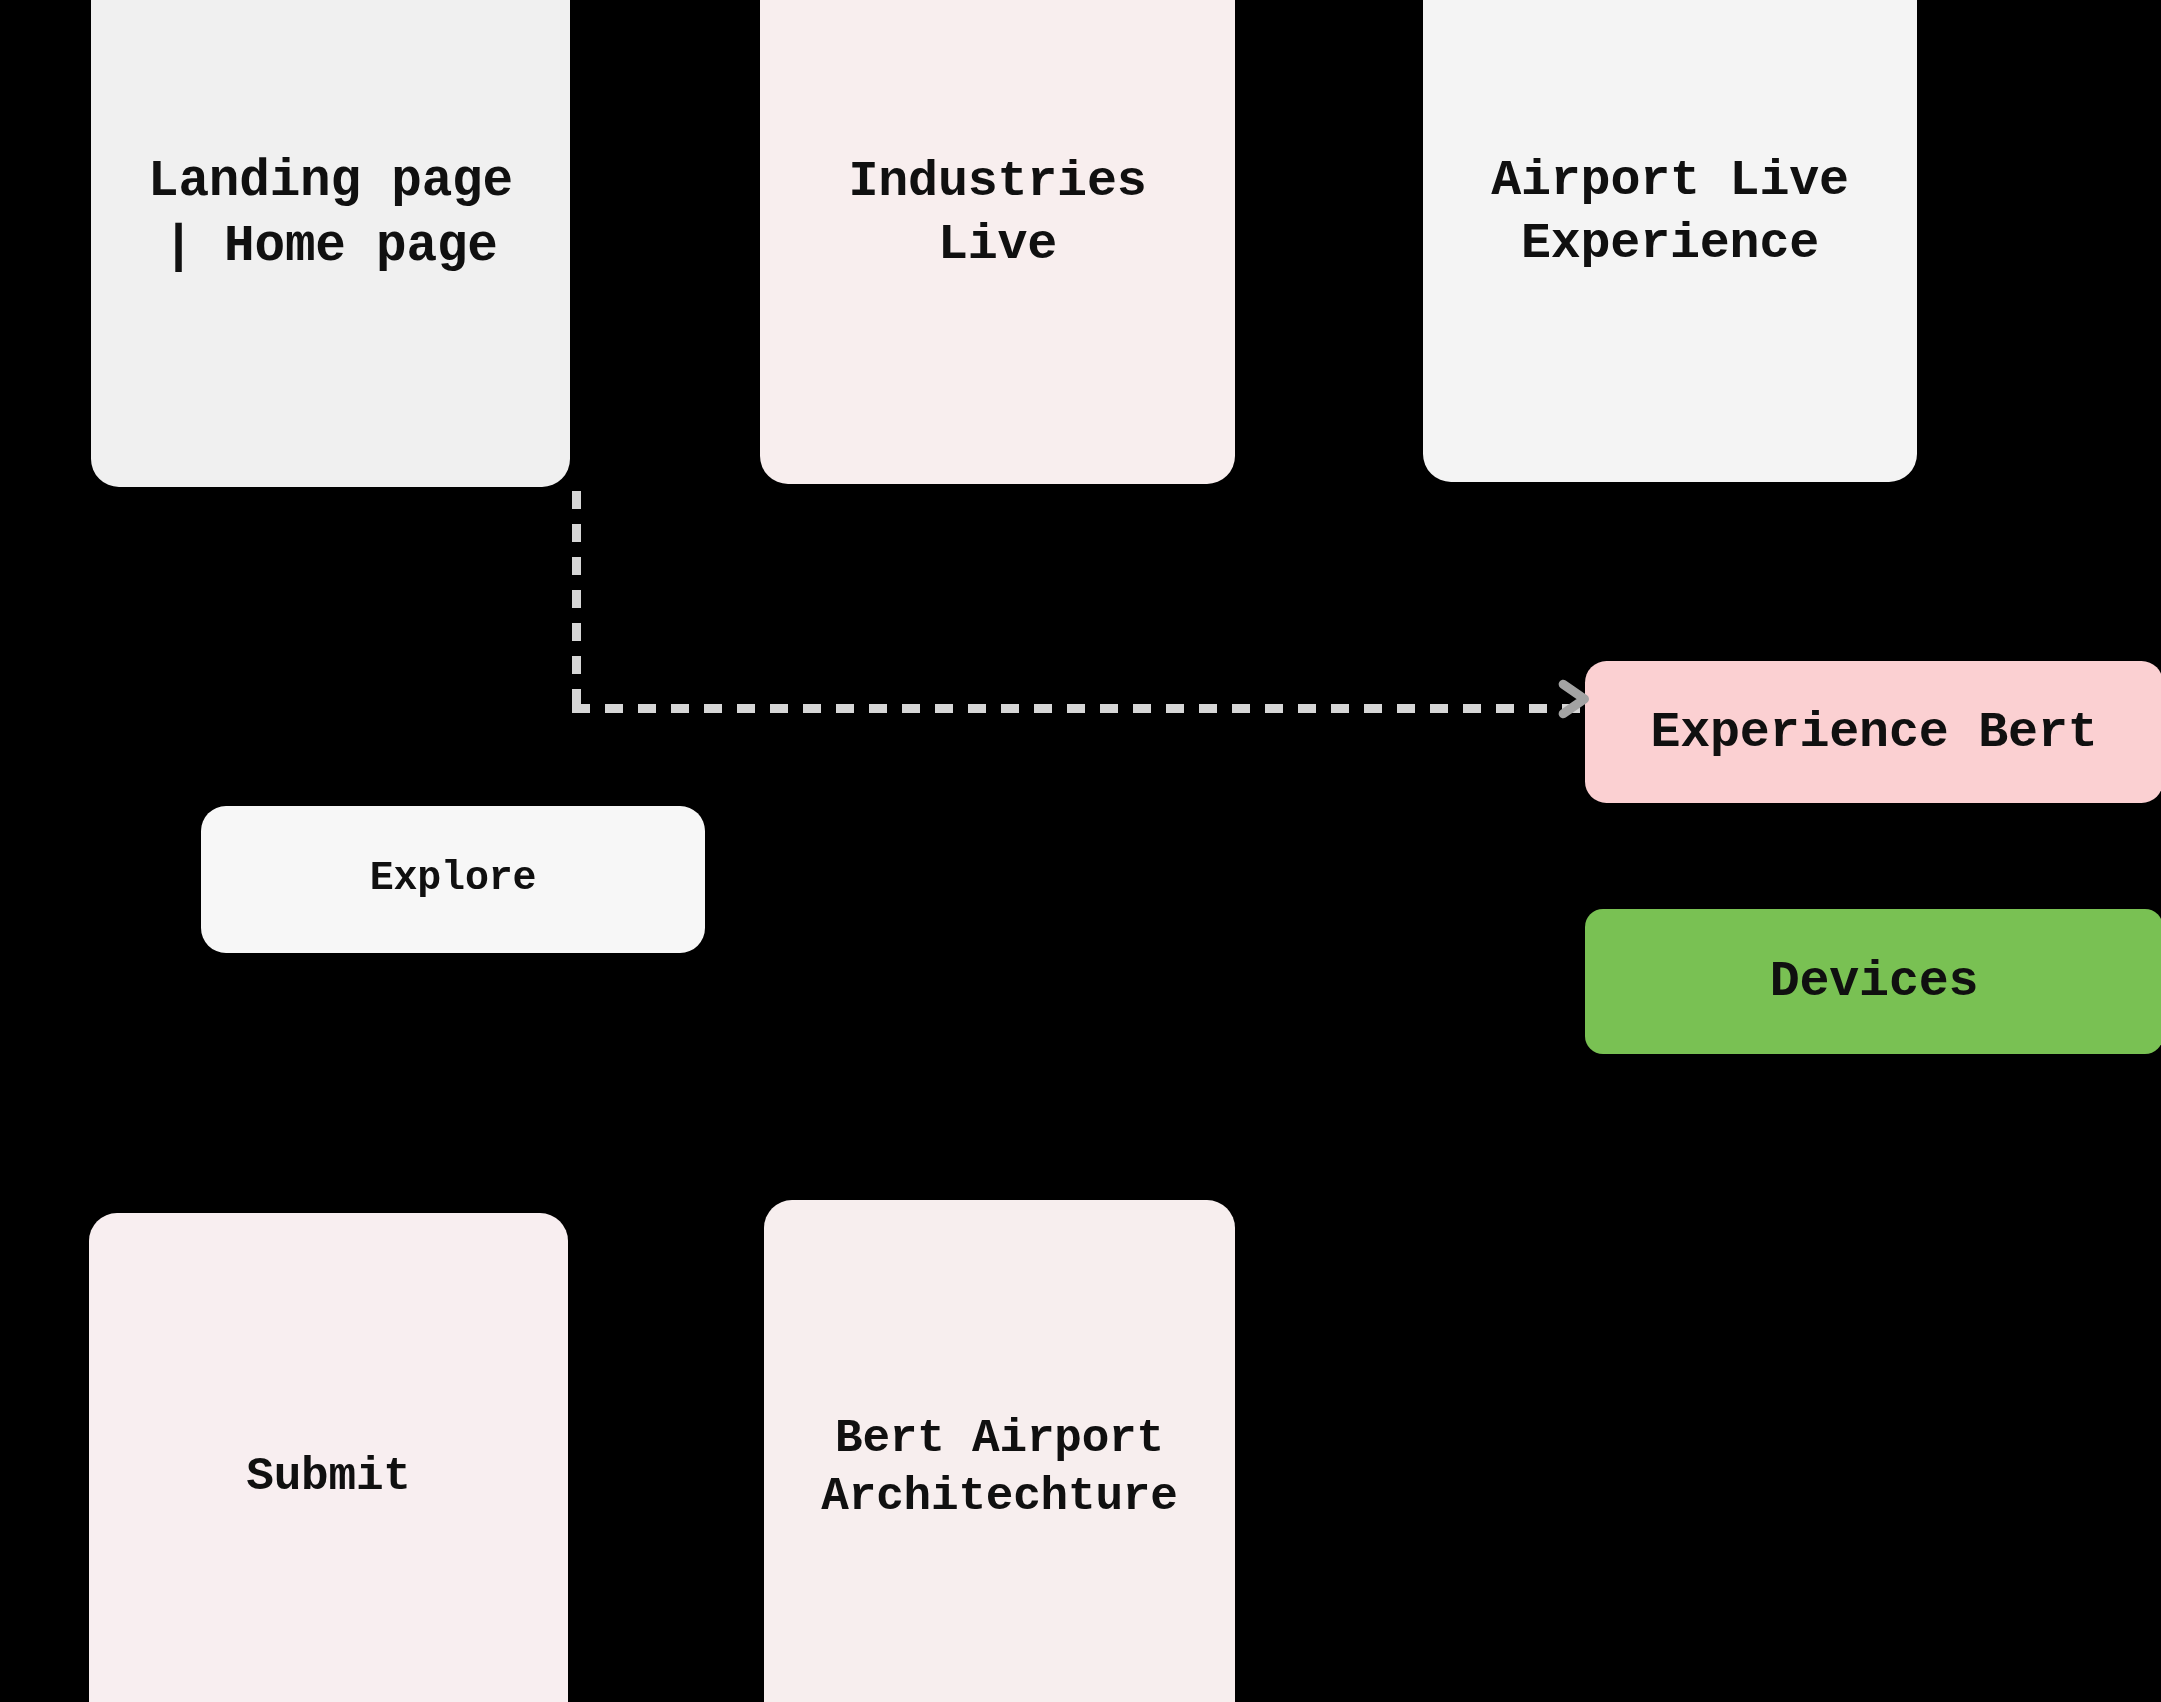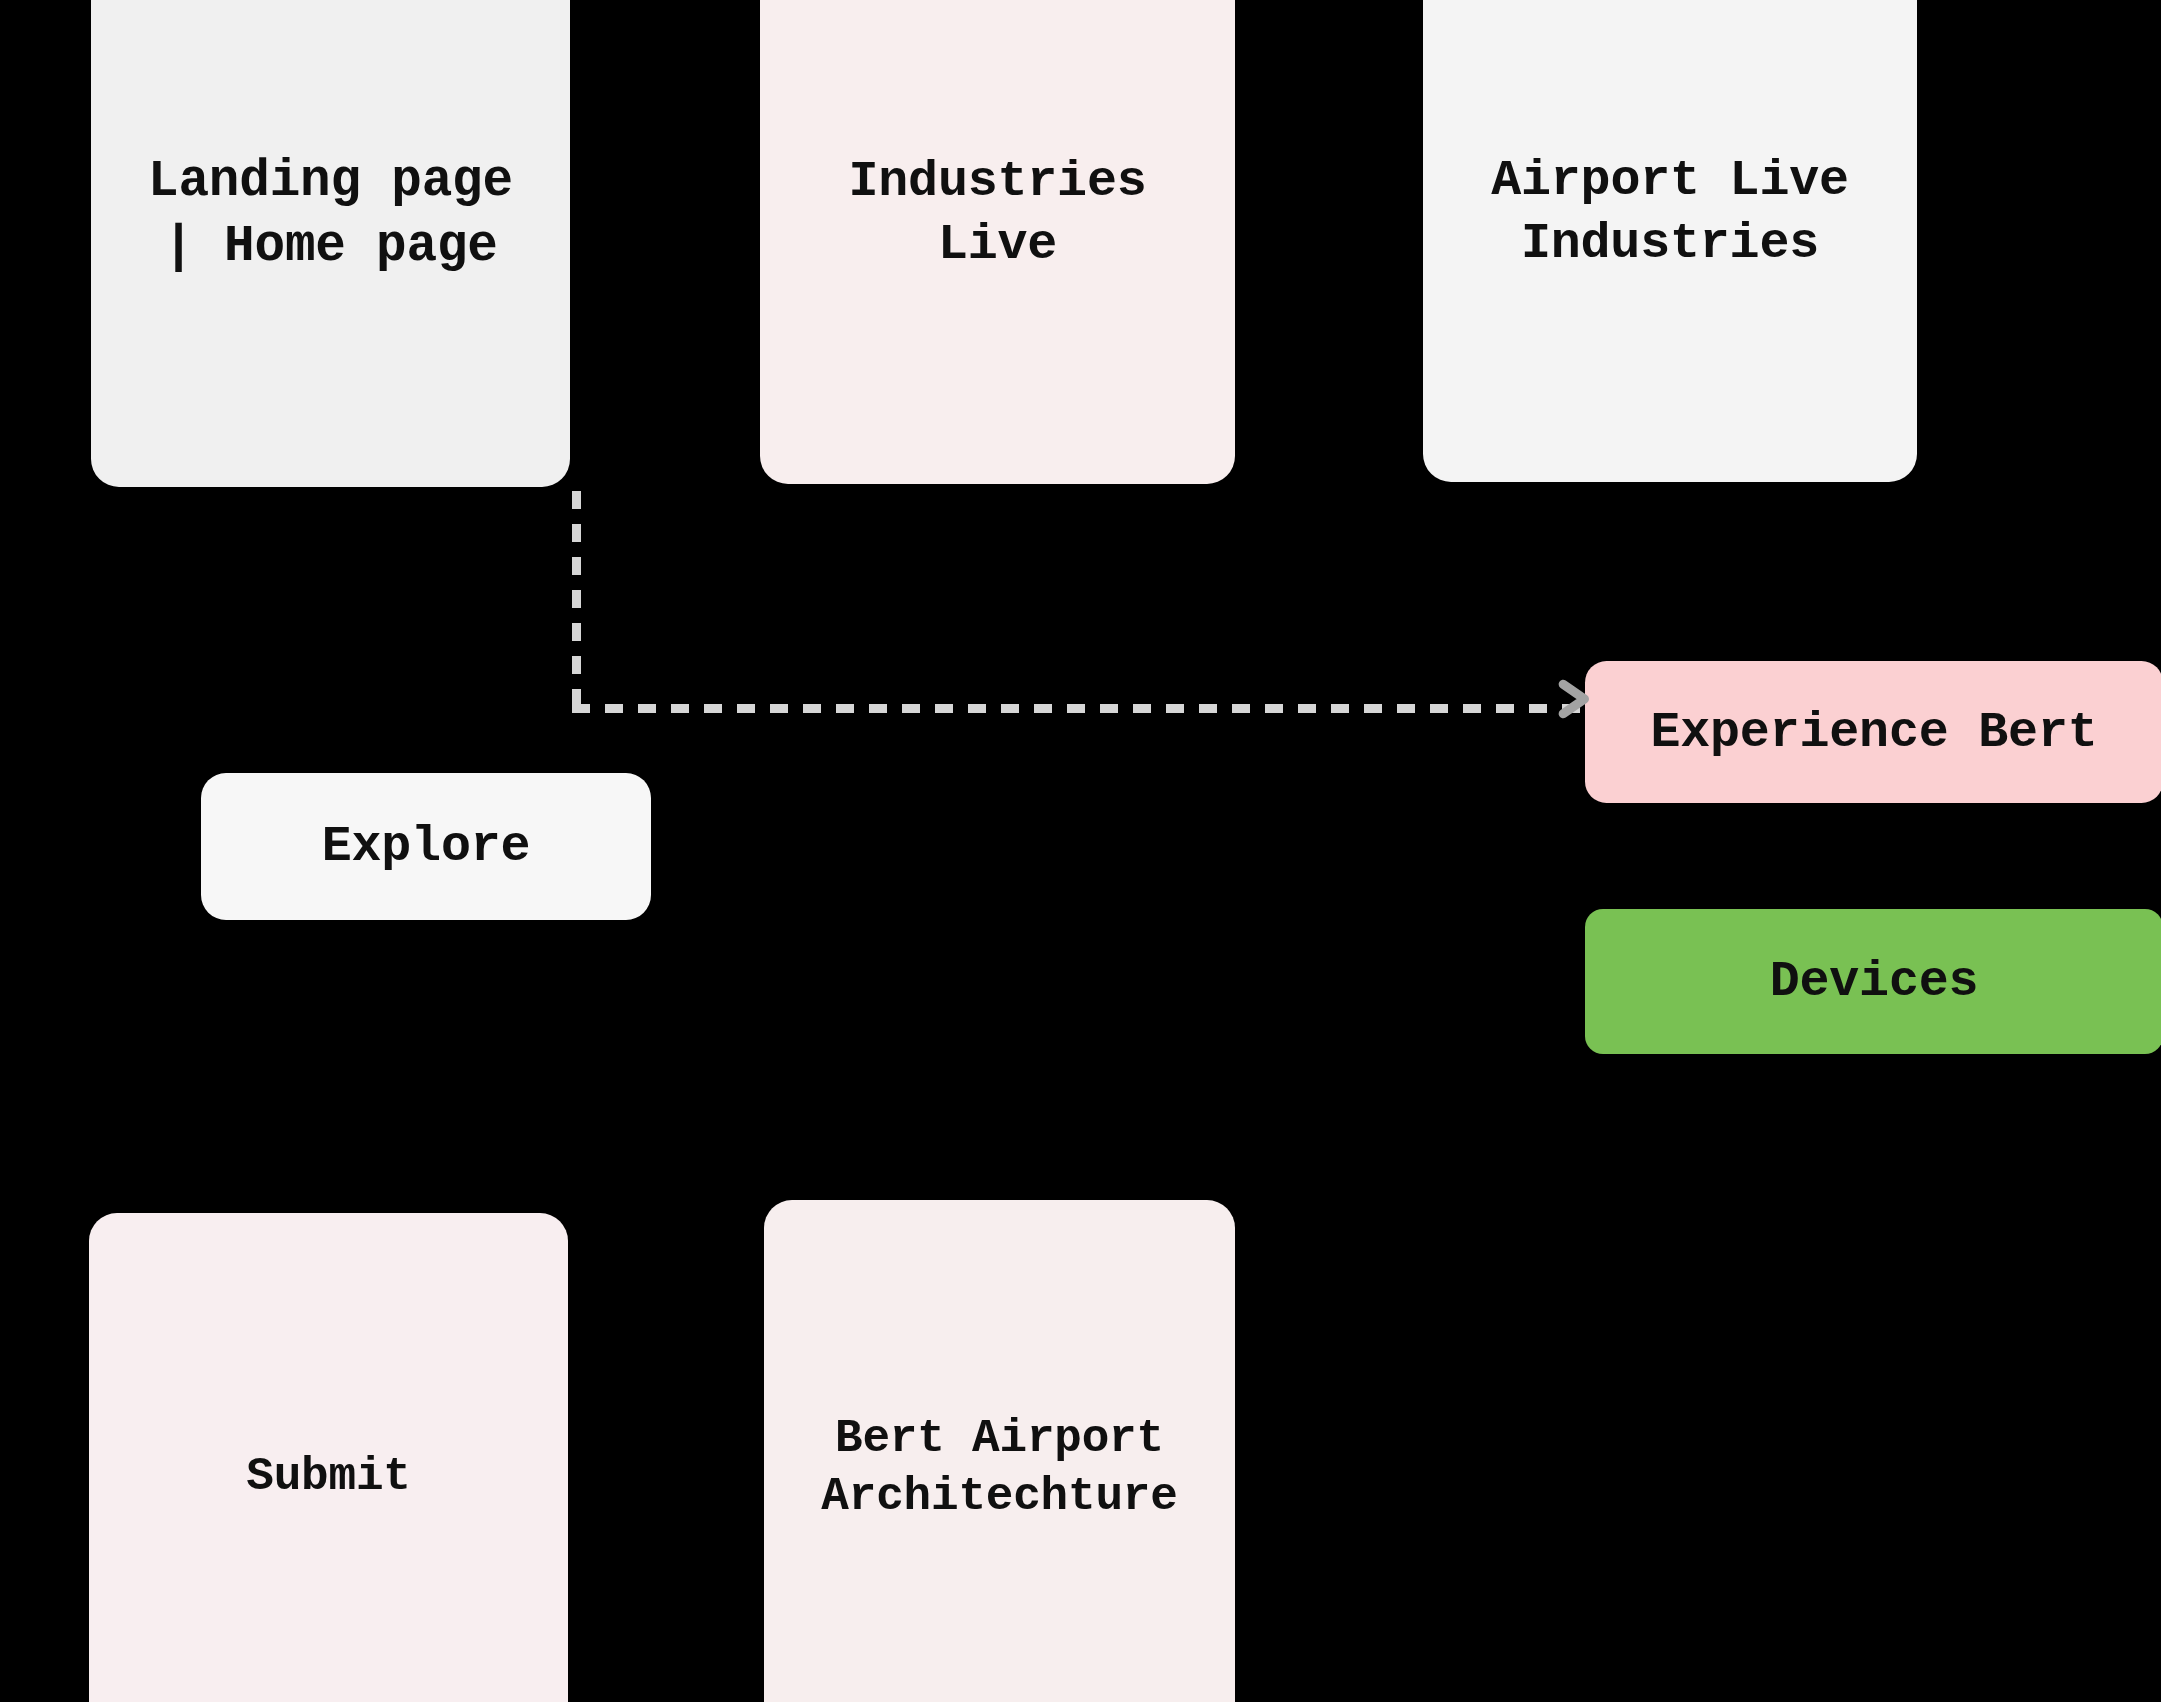--- a/index.html
+++ b/index.html
@@ -43,23 +43,23 @@
     left: 760px;  top: -58px;  width: 475px; height: 542px;
     background: #f8eeee;
     font-size: 50px;
   }
   .n-airport {
     left: 1423px; top: -58px;  width: 494px; height: 540px;
     background: #f4f4f4;
     font-size: 50px;
   }
   .n-explore {
-    left: 201px;  top: 773px;  width: 450px; height: 147px;
+    left: 201px;  top: 806px;  width: 504px; height: 147px;
     background: #f7f7f7;
-    font-size: 50px;
+    font-size: 40px;
     border-radius: 25px;
   }
   .n-experience {
     left: 1585px; top: 661px;  width: 578px; height: 142px;
     background: #fbd0d2;
     font-size: 50px;
     border-radius: 21.5px;
   }
   .n-submit {
     left: 1585px; top: 909px; width: 578px; height: 145px;
@@ -115,21 +115,21 @@
 | Home page</span>
   </div>
 
   <div class="node n-industries" style="background: rgb(248, 238, 238); color: rgb(16, 16, 16);">
     <span>Industries
 Live</span>
   </div>
 
   <div class="node n-airport" style="background: rgb(244, 244, 244); color: rgb(16, 16, 16);">
     <span>Airport Live
-Industries</span>
+Experience</span>
   </div>
 
   <div class="node n-explore" style="background: rgb(247, 247, 247); color: rgb(16, 16, 16);">
     <span>Explore</span>
   </div>
 
   <div class="node n-experience" style="background: rgb(251, 208, 210); color: rgb(16, 16, 16);">
     <span>Experience Bert</span>
   </div>
 

